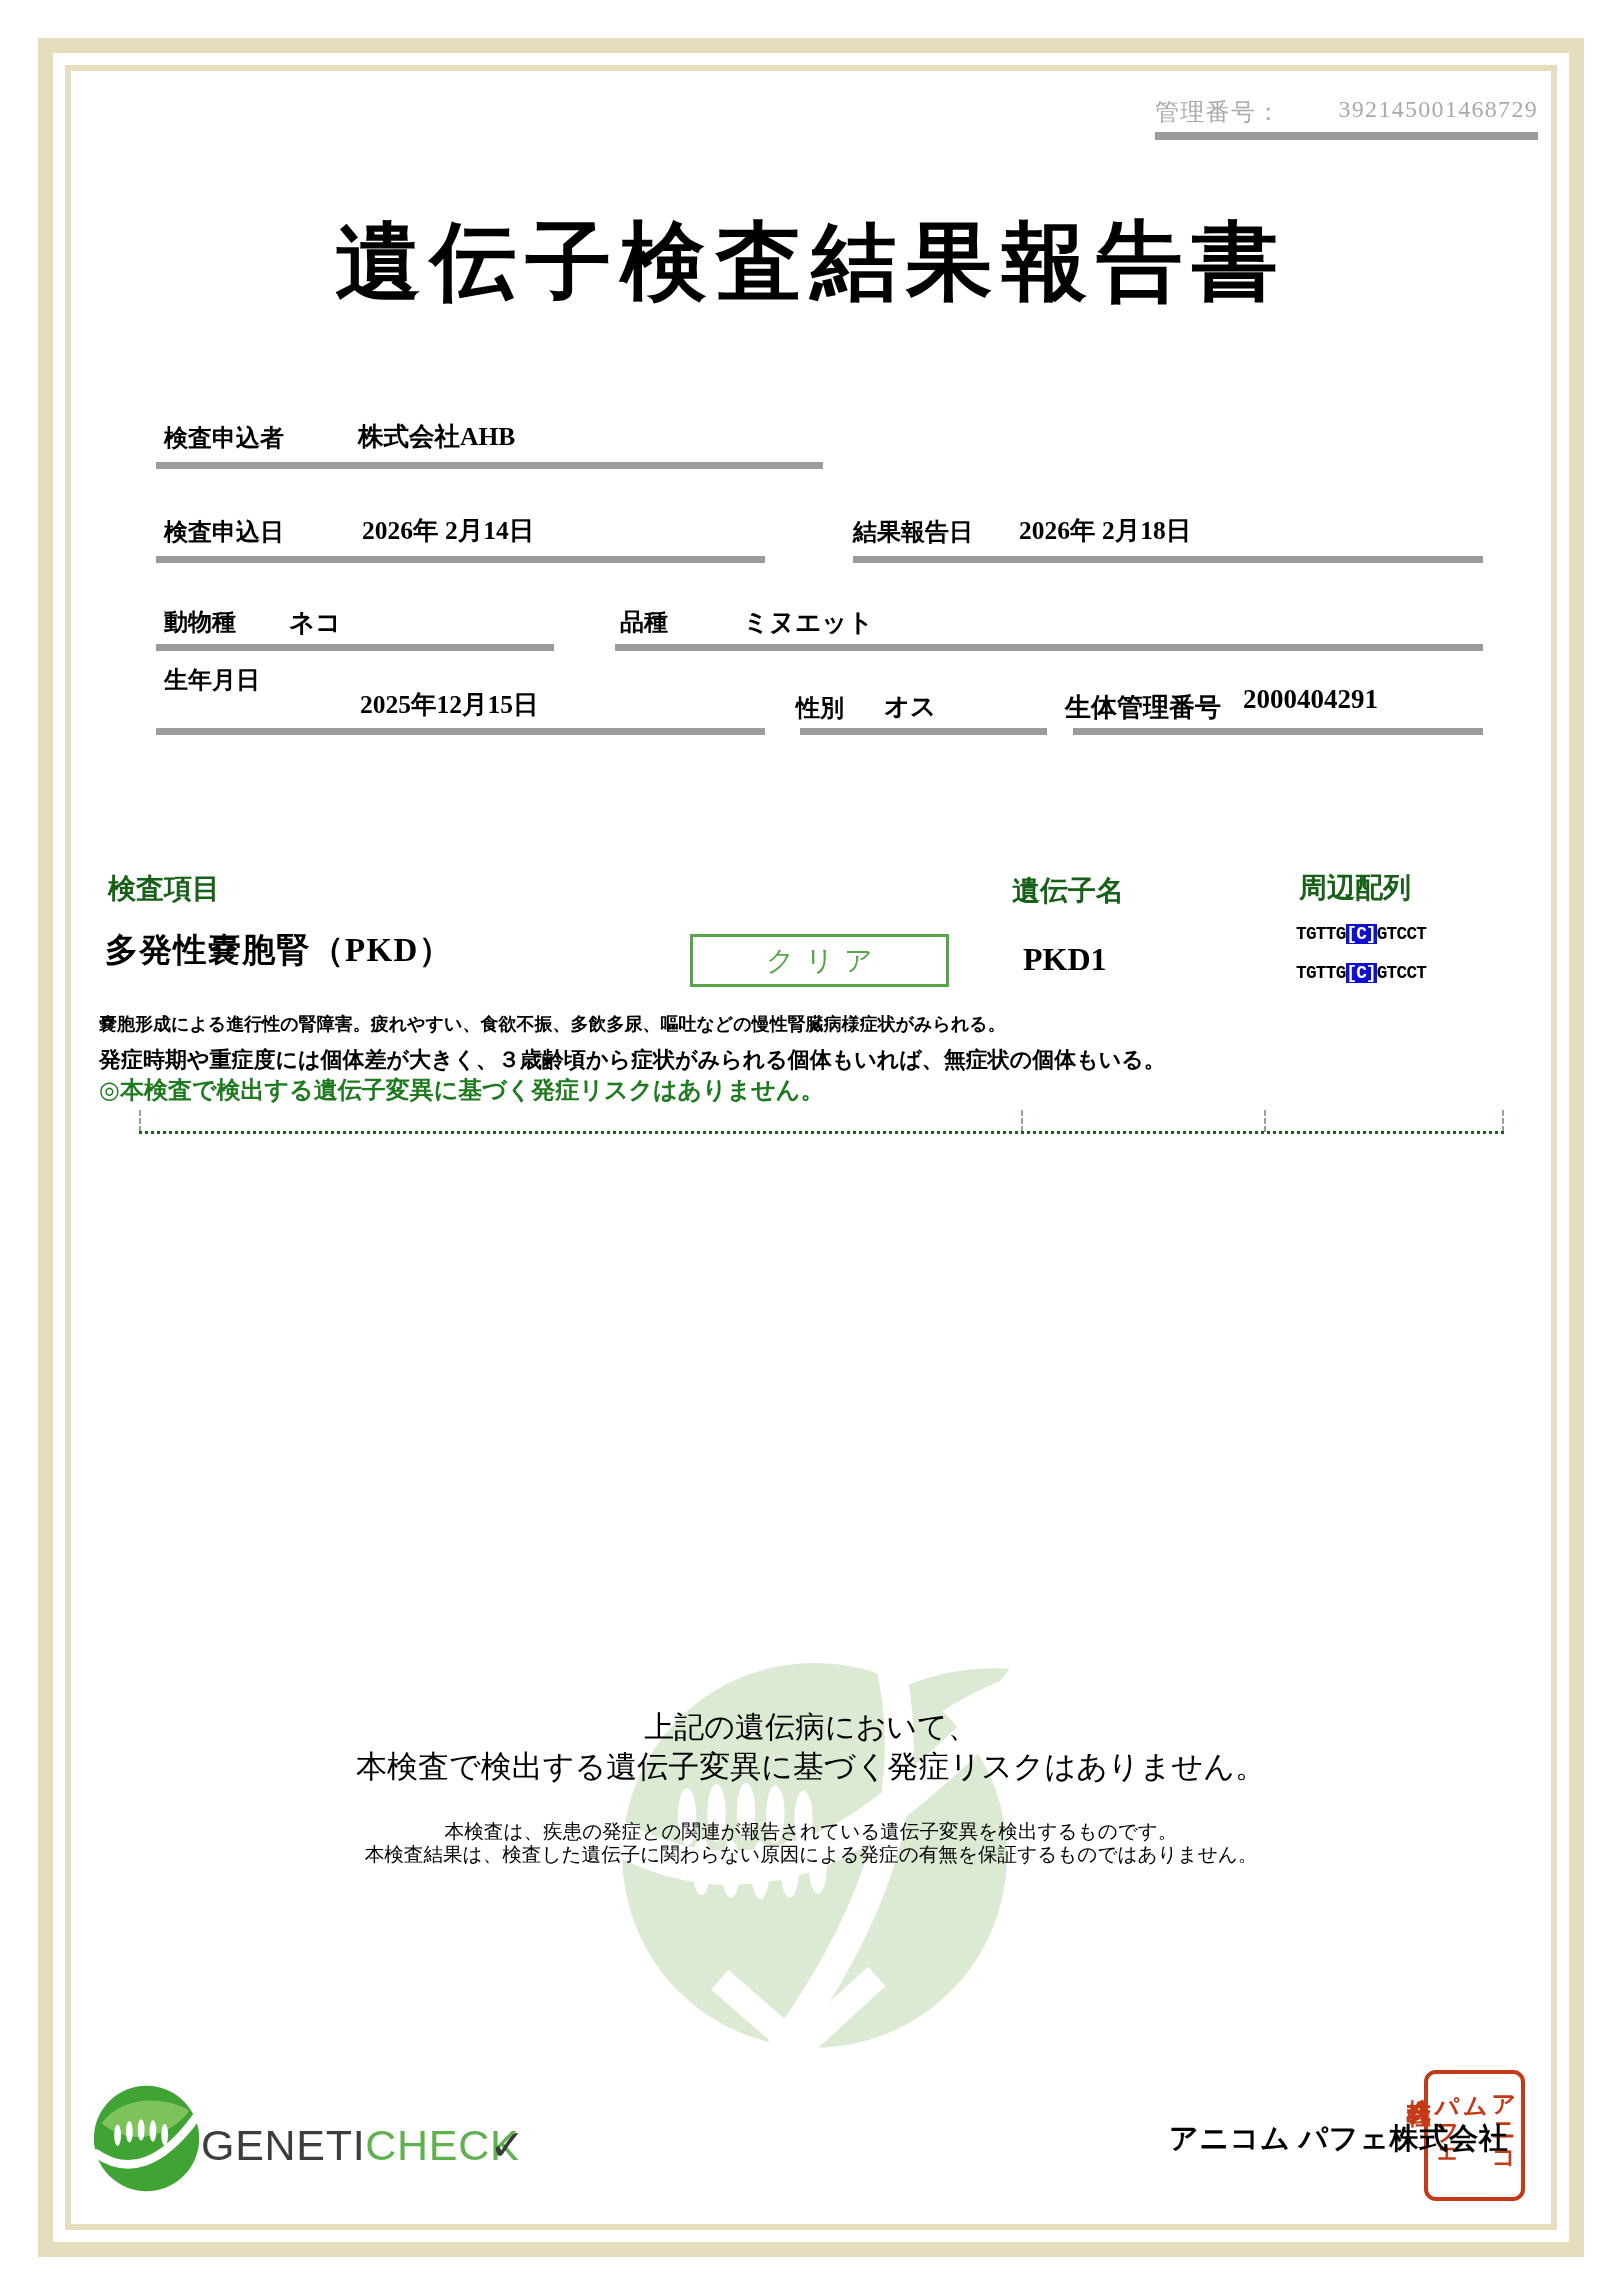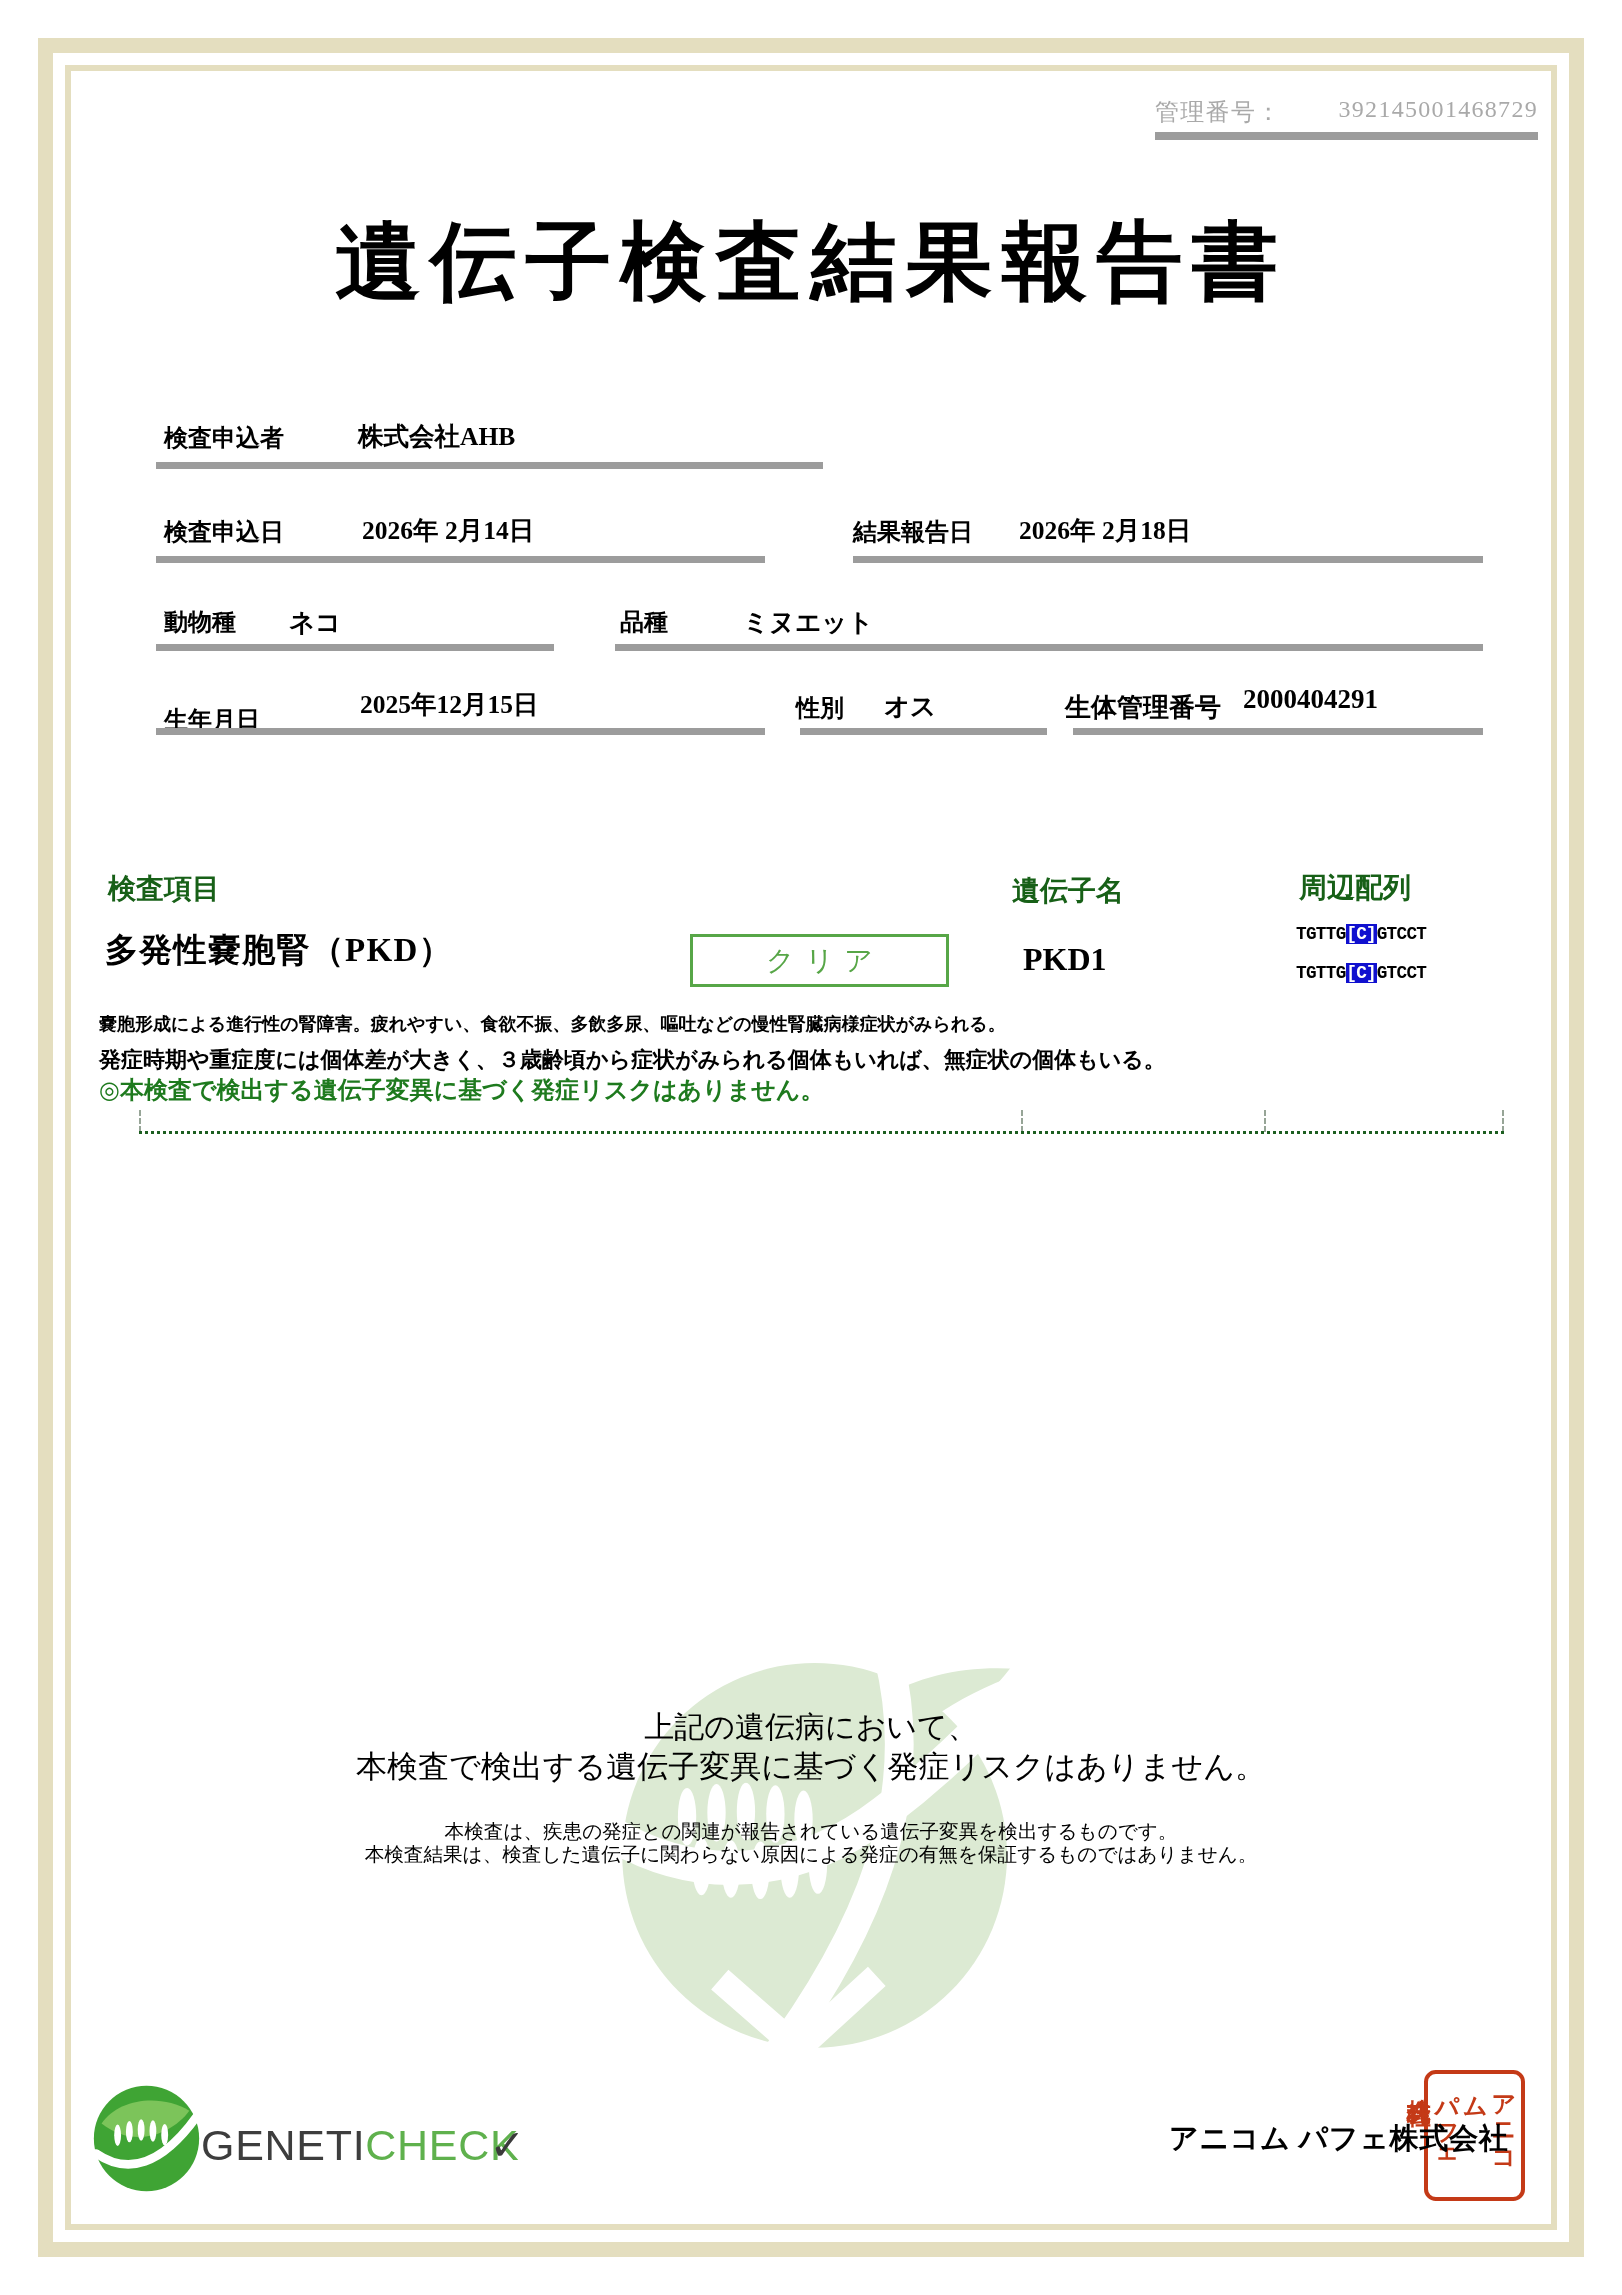--- a/index.html
+++ b/index.html
@@ -22,21 +22,21 @@
   .bar{position:absolute;height:6.5px;background:#9c9c9c;}
 
   #applicant-l{left:164px;top:422px;}  #applicant-v{left:358px;top:419px;}
   #bar1{left:156px;top:462px;width:667px;}
   #applydate-l{left:164px;top:516px;}  #applydate-v{left:362px;top:513px;}
   #reportdate-l{left:853px;top:516px;} #reportdate-v{left:1019px;top:513px;}
   #bar2a{left:156px;top:556px;width:609px;} #bar2b{left:853px;top:556px;width:630px;}
   #species-l{left:164px;top:606px;}  #species-v{left:289px;top:605px;}
   #breed-l{left:620px;top:606px;}    #breed-v{left:743px;top:605px;}
   #bar3a{left:156px;top:644px;width:398px;} #bar3b{left:615px;top:644px;width:868px;}
-  #birth-l{left:164px;top:704px;}  #birth-v{left:360px;top:687px;}
+  #birth-l{left:164px;top:664px;}  #birth-v{left:360px;top:687px;}
   #sex-l{left:796px;top:692px;}   #sex-v{left:884px;top:689px;}
   #aid-l{left:1065px;top:690px;font-size:26px;} #aid-v{left:1243px;top:684px;font-size:27px;}
   #bar4a{left:156px;top:728px;width:609px;} #bar4b{left:800px;top:728px;width:247px;}
   #bar4c{left:1073px;top:728px;width:410px;}
 
   .green-h{position:absolute;color:#176017;font-size:28px;font-weight:bold;white-space:nowrap;}
   #sec-label{left:108px;top:870px;}
   #gene-label{left:1012px;top:872px;}
   #seq-label{left:1299px;top:869px;}
   #item-name{position:absolute;left:105px;top:928px;font-size:33px;font-weight:bold;letter-spacing:1.3px;white-space:nowrap;}

